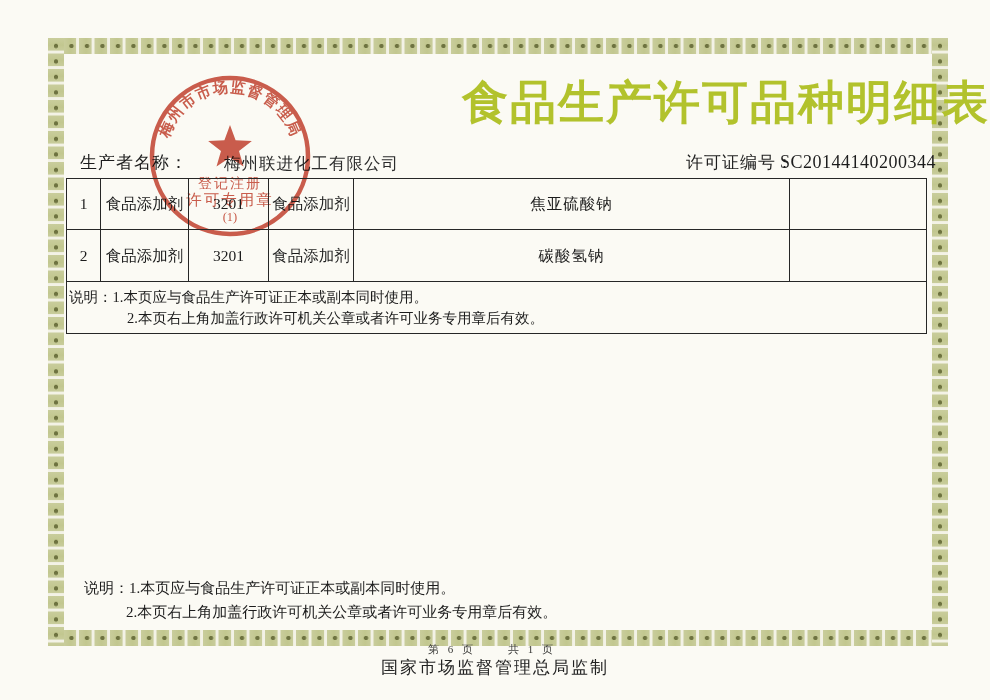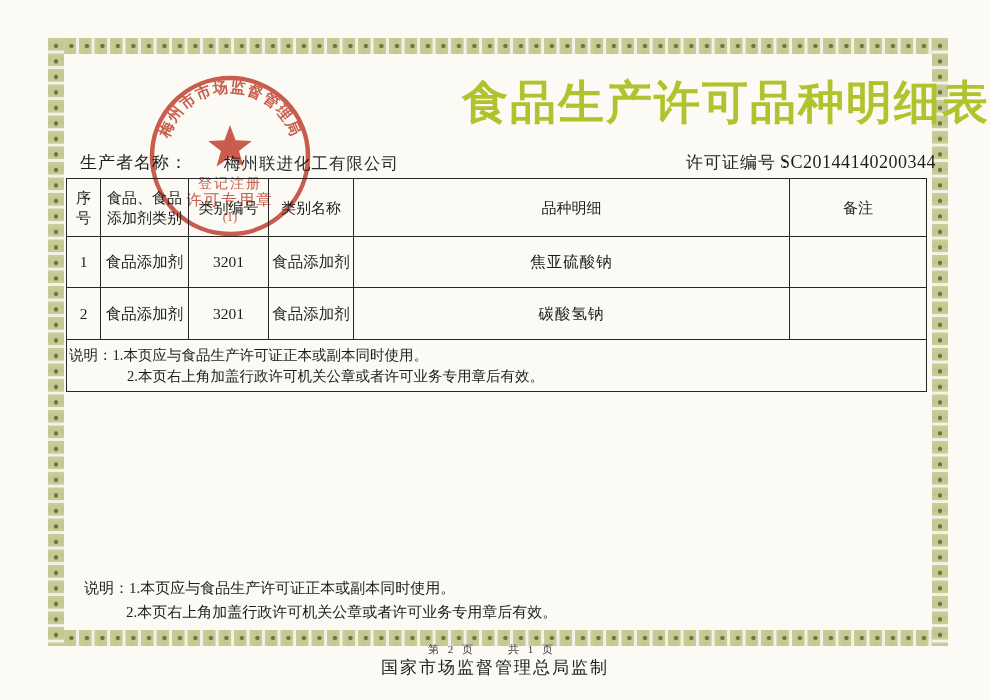--- a/index.html
+++ b/index.html
@@ -119,28 +119,20 @@
 <table class="detail-table">
   <colgroup>
     <col style="width:34px">
       <col style="width:88px">
       <col style="width:80px">
     <col style="width:85px">
       <col style="width:436px">
       <col style="width:137px">
   </colgroup>
   <tbody>
-    <tr class="hdr">
-      <td>序号</td>
-      <td>食品、食品添加剂类别</td>
-      <td>类别编号</td>
-      <td>类别名称</td>
-      <td>品种明细</td>
-      <td>备注</td>
-    </tr>
     <tr class="row1">
       <td>1</td>
       <td>食品添加剂</td>
       <td>3201</td>
       <td>食品添加剂</td>
       <td class="detail-cell">焦亚硫酸钠</td>
       <td></td>
     </tr>
     <tr class="row2">
       <td>2</td>
@@ -157,15 +149,15 @@
       </td>
     </tr>
   </tbody>
 </table>
 
 <div class="bottom-note">
   <div><span>说明：</span><span>1.本页应与食品生产许可证正本或副本同时使用。</span></div>
   <div class="l2">2.本页右上角加盖行政许可机关公章或者许可业务专用章后有效。</div>
 </div>
 
-<div class="pagenum p1">第 2 页</div>
+<div class="pagenum p1">第 6 页</div>
 <div class="pagenum p2">共 1 页</div>
 <div class="issuer">国家市场监督管理总局监制</div>
 
 </body></html>

